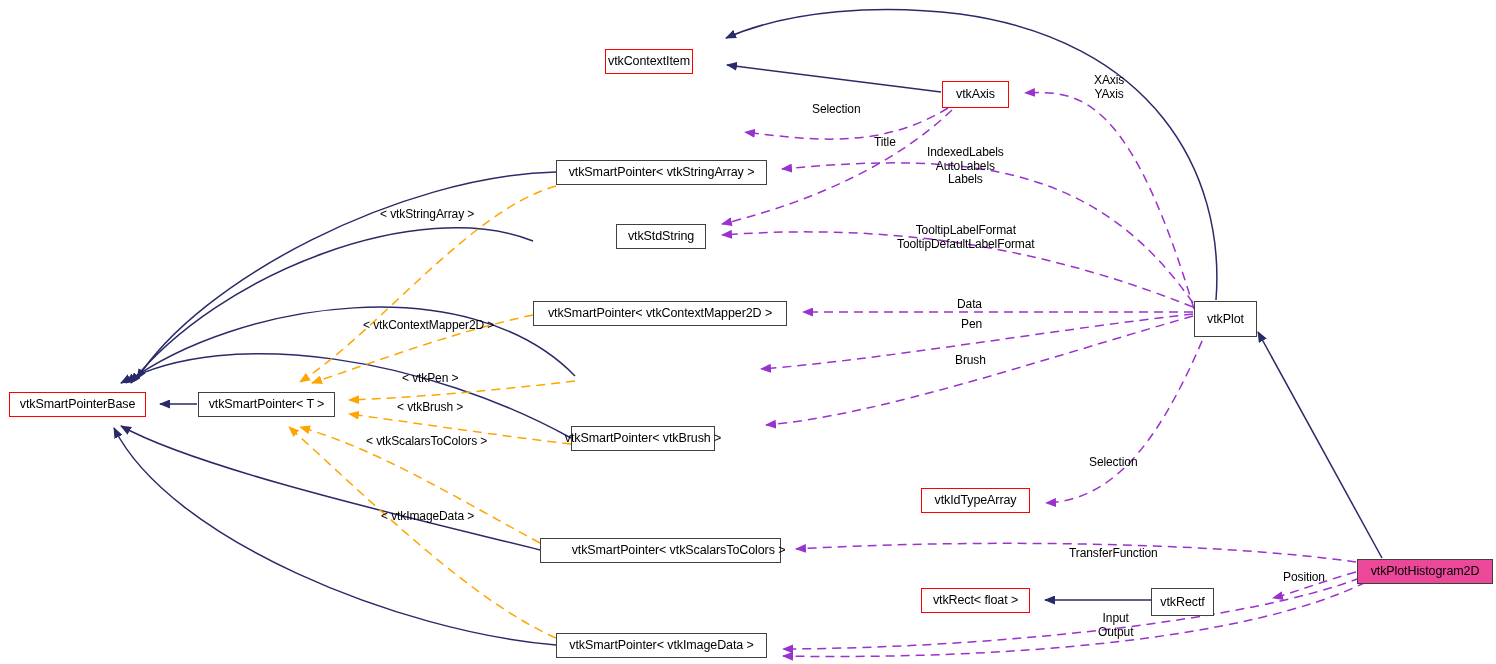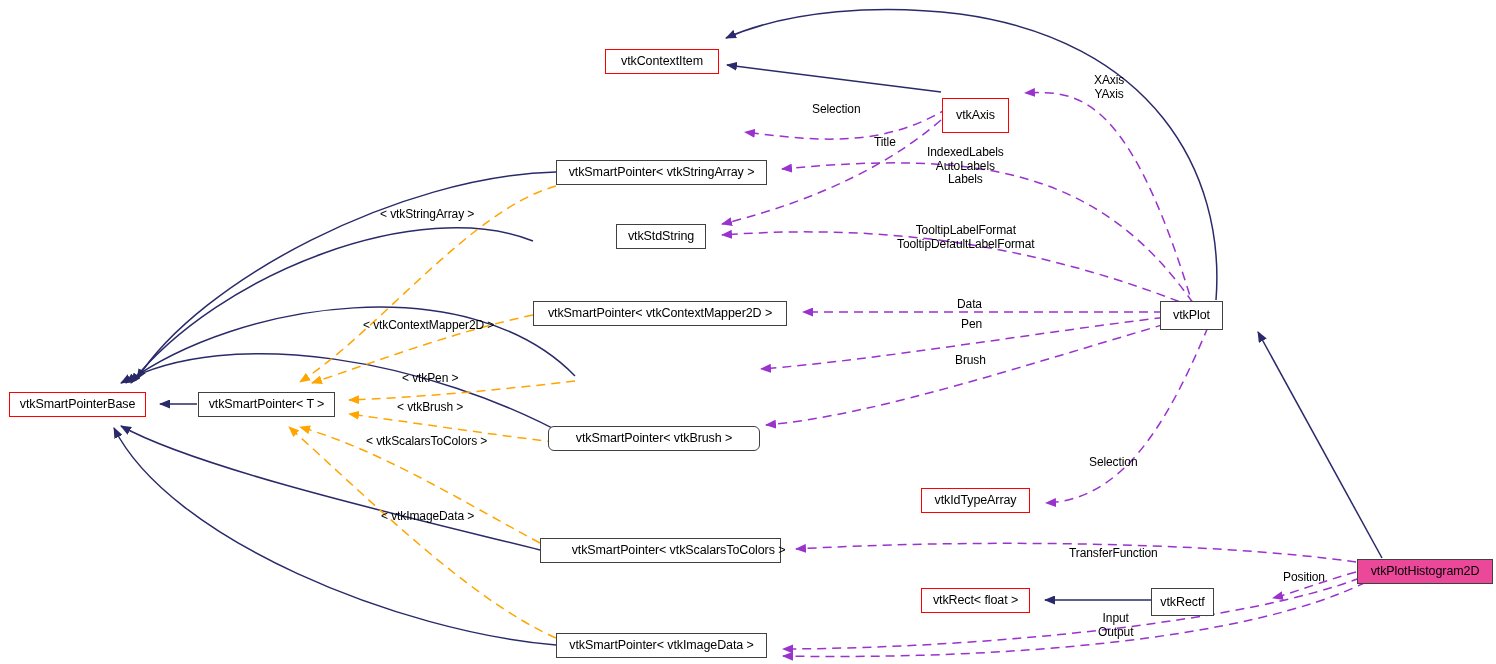--- a/index.html
+++ b/index.html
@@ -139,45 +139,45 @@
     <g fill="none" stroke="#ffa500" stroke-width="1.5" stroke-dasharray="9,6" marker-end="url(#arrowOrange)">
       <path d="M556,186 C470,210 380,330 300,382"></path>
       <path d="M533,315 C460,330 380,360 312,383"></path>
       <path d="M575,381 C500,390 410,398 349,400"></path>
       <path d="M571,444 C500,436 410,422 349,414"></path>
       <path d="M540,543 C460,500 380,450 300,427"></path>
       <path d="M556,638 C470,600 370,500 289,427"></path>
     </g>
   </svg>
 
-  <div class="node red" style="left:605px;  top:49px;  width:114px; height:25px;">
+  <div class="node red" style="left:605px;  top:49px;  width:88px; height:25px;">
       <span>vtkContextItem</span>
     </div>
-  <div class="node red" style="left:942px;  top:98px;  width:67px;  height:35px;">
+  <div class="node red" style="left:942px;  top:81px;  width:67px;  height:27px;">
       <span>vtkAxis</span>
     </div>
   <div class="node gray" style="left:556px;  top:160px; width:211px; height:25px;">
       <span>vtkSmartPointer&lt; vtkStringArray &gt;</span>
     </div>
   <div class="node gray" style="left:616px;  top:224px; width:90px;  height:25px;">
       <span>vtkStdString</span>
     </div>
   <div class="node gray" style="left:533px;  top:301px; width:254px; height:25px;">
       <span>vtkSmartPointer&lt; vtkContextMapper2D &gt;</span>
     </div>
-  <div class="node gray" style="left:1160px; top:301px; width:63px;  height:29px;">
+  <div class="node gray" style="left:1194px; top:301px; width:63px;  height:36px;">
       <span>vtkPlot</span>
     </div>
   <div class="node red" style="left:9px;    top:392px; width:137px; height:25px;">
       <span>vtkSmartPointerBase</span>
     </div>
   <div class="node gray" style="left:198px;  top:392px; width:137px; height:25px;">
       <span>vtkSmartPointer&lt; T &gt;</span>
     </div>
-  <div class="node gray" style="left:548px;  top:426px; width:212px; height:25px;border-radius:6px;">
+  <div class="node gray" style="left:571px;  top:426px; width:144px; height:25px;">
       <span>vtkSmartPointer&lt; vtkBrush &gt;</span>
     </div>
   <div class="node red" style="left:921px;  top:488px; width:109px; height:25px;">
       <span>vtkIdTypeArray</span>
     </div>
   <div class="node gray" style="left:540px;  top:538px; width:241px; height:25px;padding-left:36px;">
       <span>vtkSmartPointer&lt; vtkScalarsToColors &gt;</span>
     </div>
   <div class="node current" style="left:1357px; top:559px; width:136px; height:25px;">
       <span>vtkPlotHistogram2D</span>

